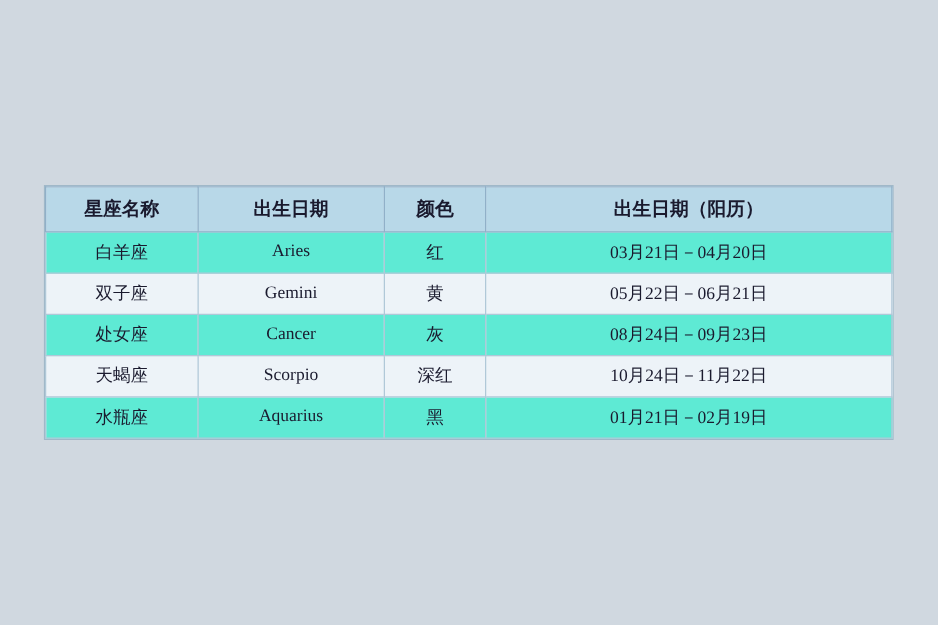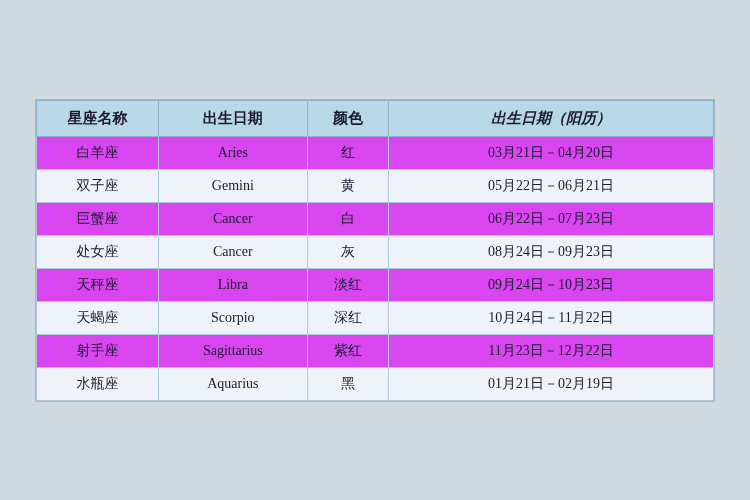--- a/index.html
+++ b/index.html
@@ -36,39 +36,39 @@
     thead th {
       border: 1px solid #90b0c8;
       padding: 8px 12px;
       text-align: center;
       font-size: 15px;
       font-weight: bold;
       color: #1a1a2e;
     }
 
     tbody tr {
-      background-color: #d946ef;
+      background-color: #5eead4;
     }
 
     tbody tr:nth-child(even) {
       background-color: #edf3f8;
     }
 
     tbody td {
       border: 1px solid #b0c8d8;
       padding: 7px 12px;
       text-align: center;
       font-size: 14px;
       color: #1a1a2e;
     }
 
     .col-chinese { width: 18%; }
     .col-english { width: 22%; }
     .col-color { width: 12%; }
-    .col-date { width: 48%; font-style: italic; }
+    .col-date { width: 48%; }
   </style>
 </head>
 <body>
 
 <div class="table-container">
   <table>
     <thead>
       <tr>
         <th class="col-chinese">星座名称</th>
         <th class="col-english">出生日期</th>
@@ -83,48 +83,30 @@
           <td>红</td>
           <td>03月21日－04月20日</td>
         </tr>
         <tr>
           <td>双子座</td>
           <td>Gemini</td>
           <td>黄</td>
           <td>05月22日－06月21日</td>
         </tr>
         <tr>
-          <td>巨蟹座</td>
-          <td>Cancer</td>
-          <td>白</td>
-          <td>06月22日－07月23日</td>
-        </tr>
-        <tr>
           <td>处女座</td>
           <td>Cancer</td>
           <td>灰</td>
           <td>08月24日－09月23日</td>
         </tr>
         <tr>
-          <td>天秤座</td>
-          <td>Libra</td>
-          <td>淡红</td>
-          <td>09月24日－10月23日</td>
-        </tr>
-        <tr>
           <td>天蝎座</td>
           <td>Scorpio</td>
           <td>深红</td>
           <td>10月24日－11月22日</td>
-        </tr>
-        <tr>
-          <td>射手座</td>
-          <td>Sagittarius</td>
-          <td>紫红</td>
-          <td>11月23日－12月22日</td>
         </tr>
         <tr>
           <td>水瓶座</td>
           <td>Aquarius</td>
           <td>黑</td>
           <td>01月21日－02月19日</td>
         </tr>
       </tbody>
   </table>
 </div>

